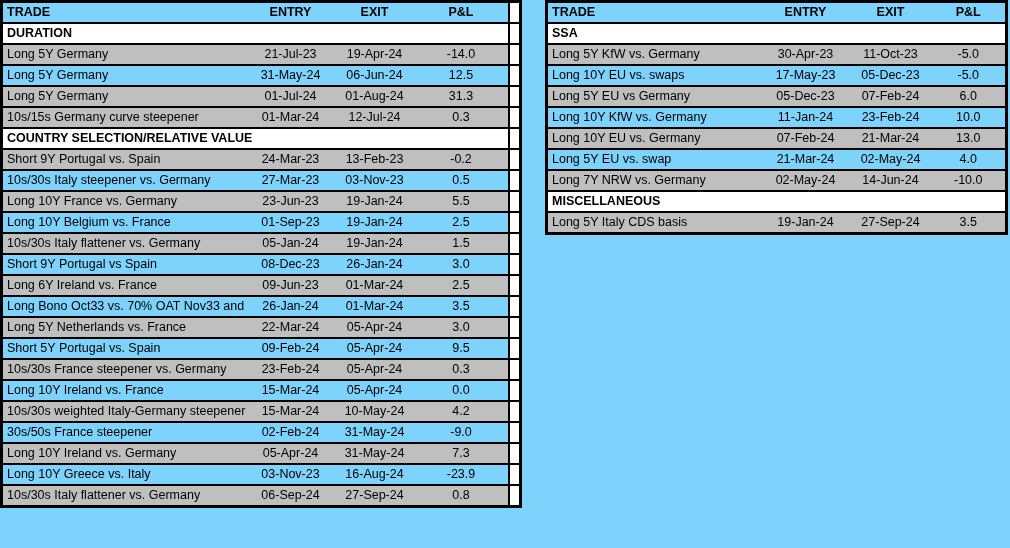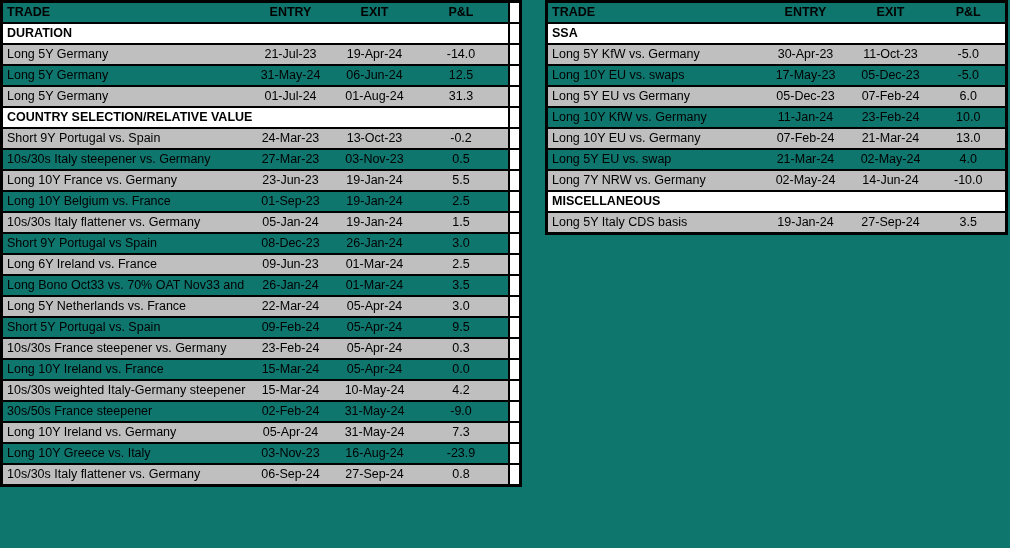--- a/index.html
+++ b/index.html
@@ -3,21 +3,21 @@
 <meta charset="utf-8">
 <style>
   :root{
     --row-shade:#BFBFBF;
     --border-col:#000000;
   }
   html,body{margin:0;padding:0;background:#ffffff;}
   .canvas{
     position:relative;
     width:1010px;height:548px;
-    background:#0f766e;
+    background:#7dd3fc;
     font-family:"Liberation Sans",sans-serif;
     overflow:hidden;
   }
   table.trades{
     border-collapse:collapse;
     table-layout:fixed;
     position:absolute;
     top:0;
     border:3px solid var(--border-col);
   }
@@ -93,28 +93,35 @@
           <td class="c-num">12.5</td>
           <td class="spare"></td>
         </tr>
         <tr class="gray">
           <td class="c-trade">Long 5Y Germany</td>
           <td class="c-num">01-Jul-24</td>
           <td class="c-num">01-Aug-24</td>
           <td class="c-num">31.3</td>
           <td class="spare"></td>
         </tr>
+        <tr class="gray">
+          <td class="c-trade">10s/15s Germany curve steepener</td>
+          <td class="c-num">01-Mar-24</td>
+          <td class="c-num">12-Jul-24</td>
+          <td class="c-num">0.3</td>
+          <td class="spare"></td>
+        </tr>
         <tr>
           <td colspan="4" class="section-cell">COUNTRY SELECTION/RELATIVE VALUE</td>
           <td class="spare"></td>
         </tr>
         <tr class="gray">
           <td class="c-trade">Short 9Y Portugal vs. Spain</td>
           <td class="c-num">24-Mar-23</td>
-          <td class="c-num">13-Oct-23</td>
+          <td class="c-num">13-Feb-23</td>
           <td class="c-num">-0.2</td>
           <td class="spare"></td>
         </tr>
         <tr>
           <td class="c-trade">10s/30s Italy steepener vs. Germany</td>
           <td class="c-num">27-Mar-23</td>
           <td class="c-num">03-Nov-23</td>
           <td class="c-num">0.5</td>
           <td class="spare"></td>
         </tr>

